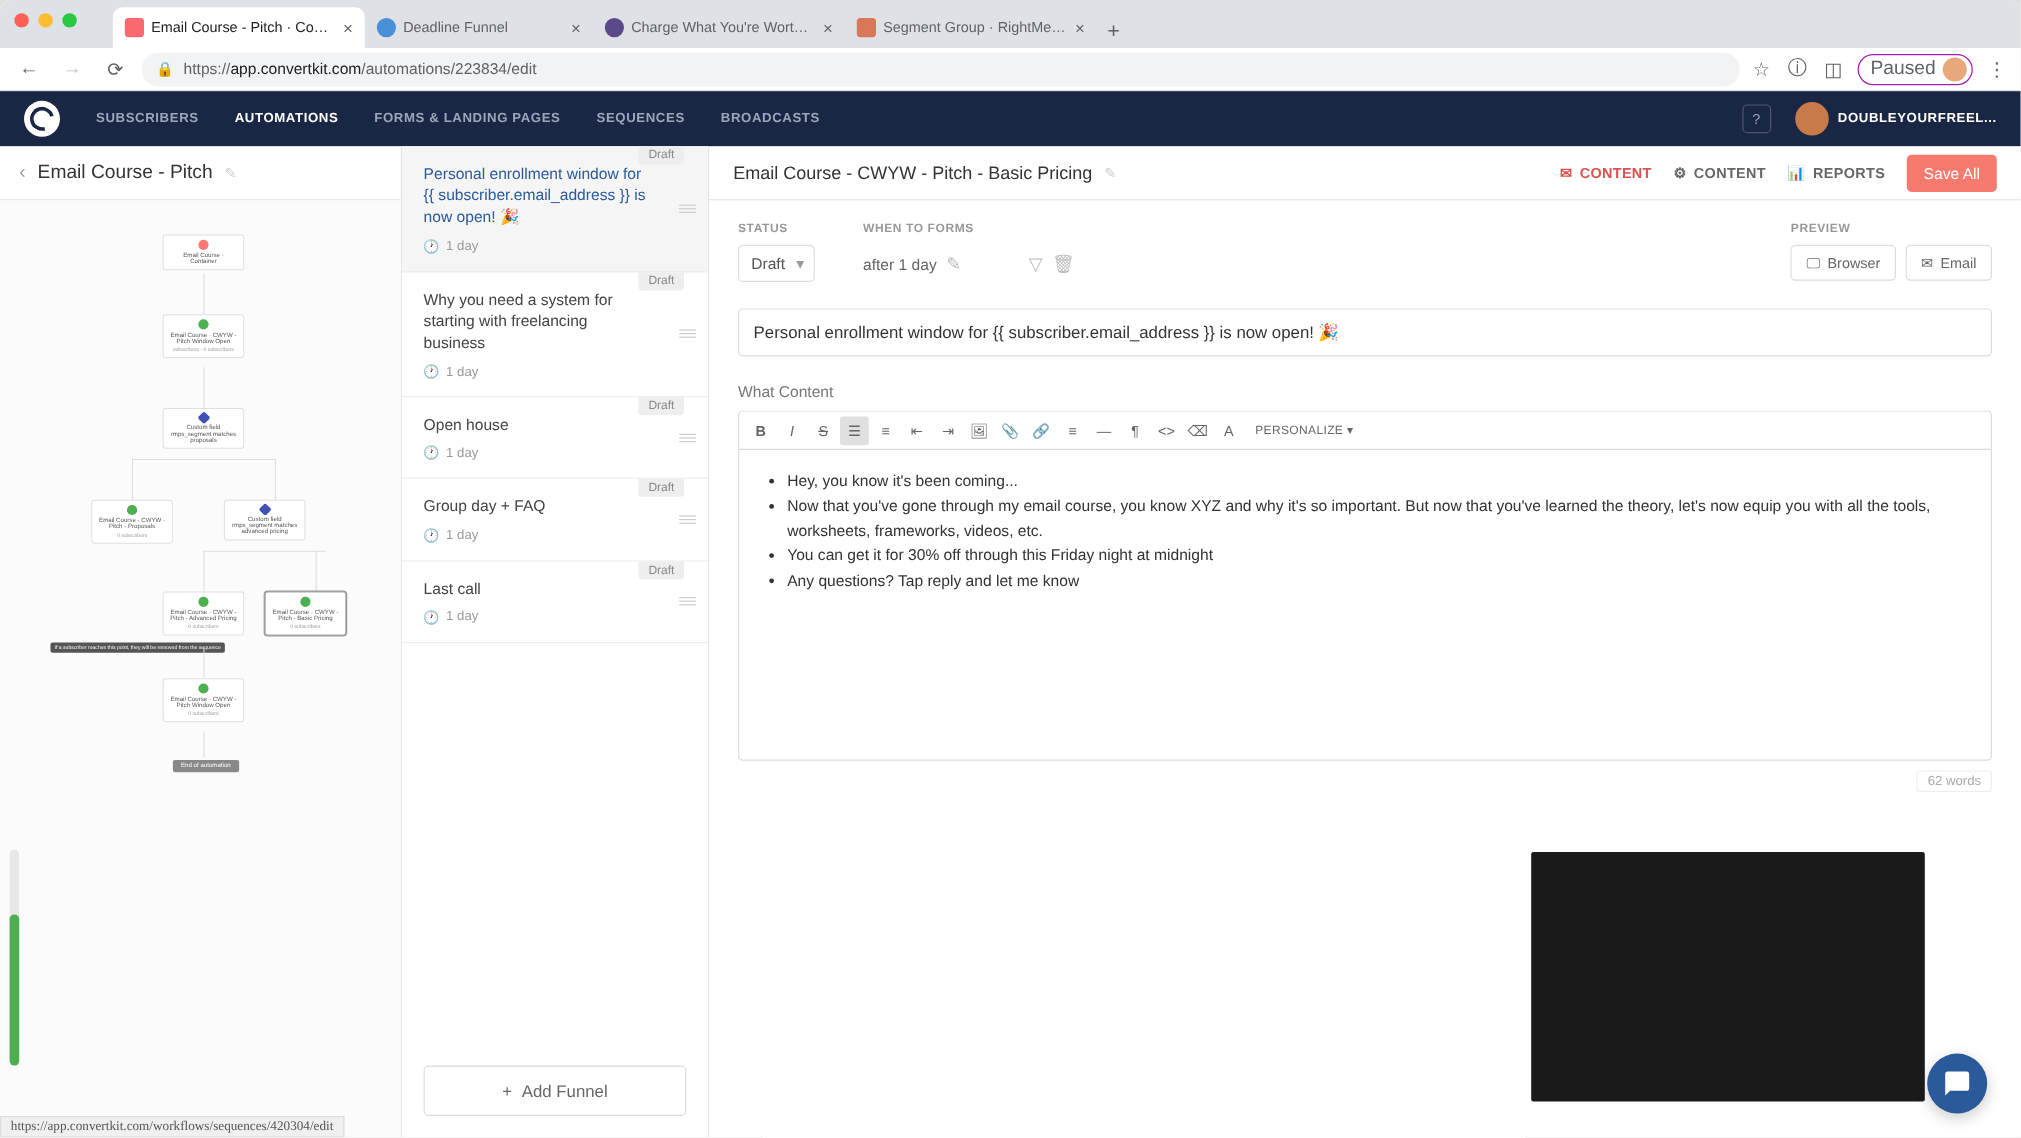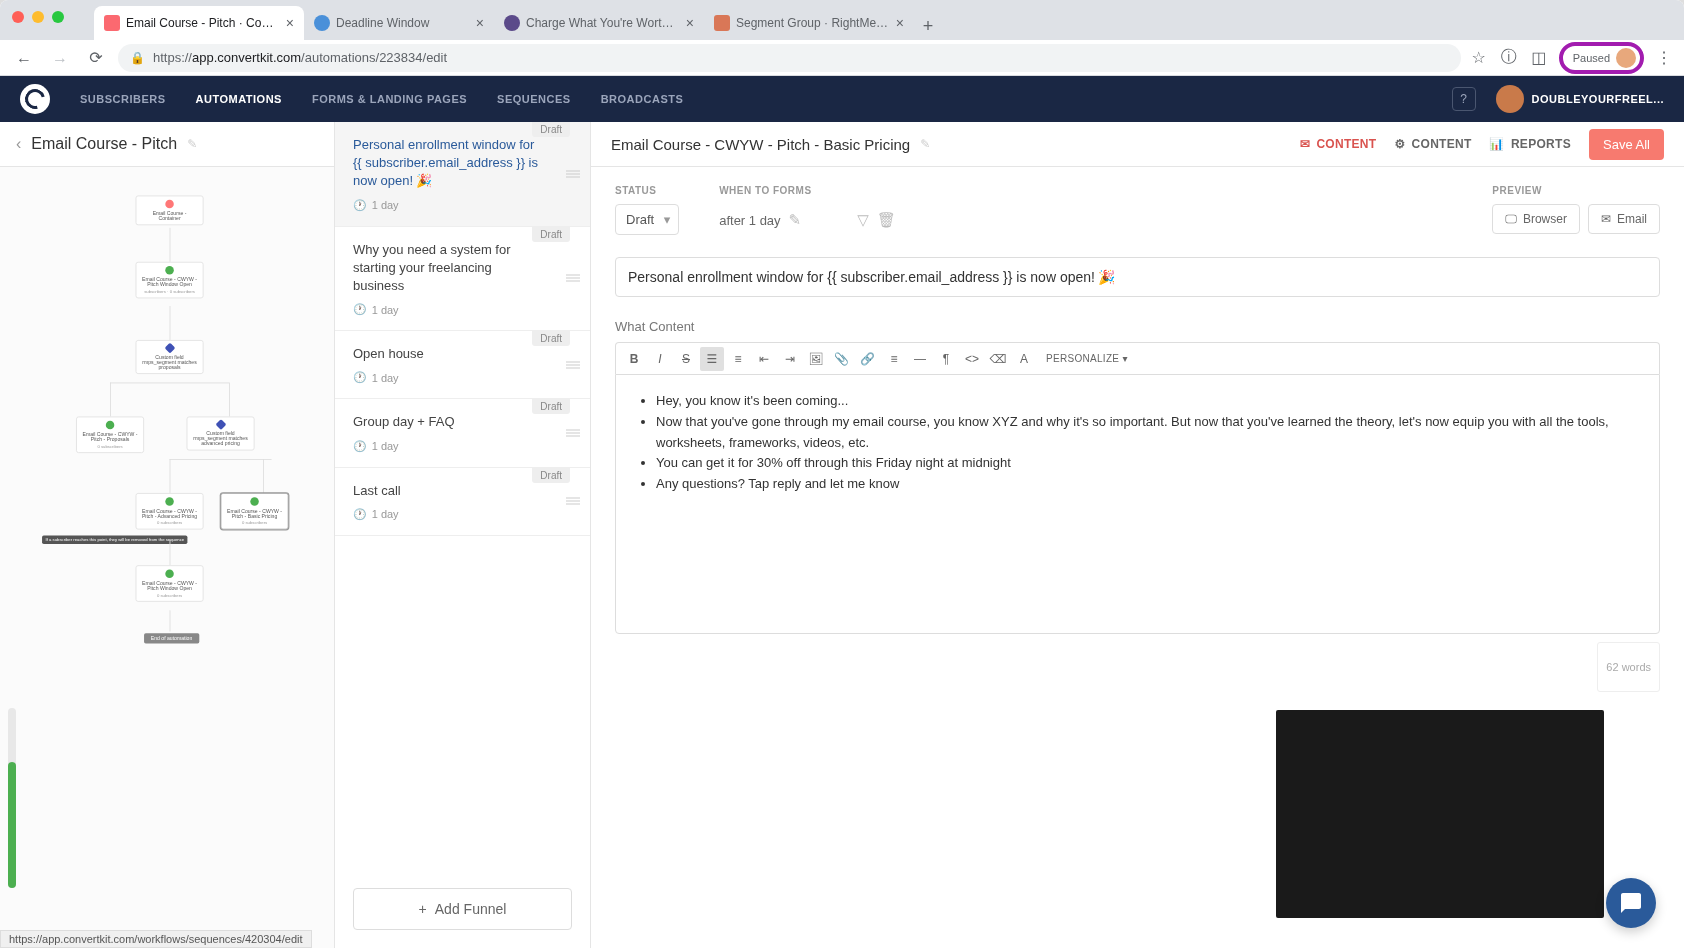--- a/index.html
+++ b/index.html
@@ -27,21 +27,21 @@
 
 .addressbar { height: 36px; background: #fff; display: flex; align-items: center; padding: 0 10px; gap: 8px; border-bottom: 1px solid #dadce0; }
 .nav-btn { width: 28px; height: 28px; display: flex; align-items: center; justify-content: center; color: #5f6368; cursor: pointer; font-size: 16px; }
 .nav-btn.disabled { color: #bdc1c6; }
 .url-bar { flex: 1; height: 28px; background: #f1f3f4; border-radius: 14px; display: flex; align-items: center; padding: 0 12px; color: #202124; font-size: 13px; gap: 8px; }
 .lock-icon { color: #5f6368; font-size: 12px; }
 .url-text { color: #5f6368; }
 .url-text .host { color: #202124; }
 .right-icons { display: flex; align-items: center; gap: 10px; }
 .chrome-icon { width: 20px; height: 20px; display: flex; align-items: center; justify-content: center; color: #5f6368; cursor: pointer; }
-.paused-pill { display: flex; align-items: center; gap: 6px; padding: 2px 4px 2px 10px; border: 4px solid #a21caf; border-radius: 16px; font-size: 11px; color: #5f6368; }
+.paused-pill { display: flex; align-items: center; gap: 6px; padding: 2px 4px 2px 10px; border: 1px solid #a21caf; border-radius: 16px; font-size: 16px; color: #5f6368; }
 .avatar-small { width: 20px; height: 20px; border-radius: 50%; background: #e8a87c; }
 
 
 .app { flex: 1; display: flex; flex-direction: column; background: #f7f7f7; }
 .app-header { height: 46px; background: #1a2744; display: flex; align-items: center; padding: 0 20px; color: #fff; }
 .logo { width: 30px; height: 30px; border-radius: 50%; background: #fff; display: flex; align-items: center; justify-content: center; margin-right: 30px; position: relative; }
 .logo::after { content: ''; width: 14px; height: 14px; border: 3px solid #1a2744; border-radius: 50%; border-right-color: transparent; transform: rotate(30deg); }
 .main-nav { display: flex; gap: 30px; }
 .main-nav a { color: #9ba5bb; font-size: 11px; font-weight: 600; letter-spacing: 0.5px; text-decoration: none; cursor: pointer; }
 .main-nav a.active { color: #fff; }
@@ -113,48 +113,48 @@
 .section-label { font-size: 13px; color: #777; margin-bottom: 8px; }
 .subject-input { width: 100%; border: 1px solid #ddd; border-radius: 4px; padding: 11px 12px; font-size: 14px; color: #333; }
 
 .content-section { margin-top: 22px; }
 .toolbar { border: 1px solid #ddd; border-bottom: none; border-radius: 4px 4px 0 0; display: flex; align-items: center; height: 32px; padding: 0 6px; gap: 2px; }
 .tb-btn { width: 24px; height: 24px; display: flex; align-items: center; justify-content: center; color: #666; font-size: 12px; cursor: pointer; border-radius: 2px; }
 .tb-btn.active { background: #e0e0e0; }
 .tb-personalize { font-size: 10px; color: #666; padding: 0 8px; cursor: pointer; letter-spacing: 0.3px; }
 .content-area { border: 1px solid #ddd; border-radius: 0 0 4px 4px; min-height: 260px; padding: 16px 20px; font-size: 13px; color: #333; line-height: 1.6; }
 .content-area ul { padding-left: 20px; }
-.word-count { text-align: right; font-size: 11px; color: #aaa; margin-top: 8px; border: 1px solid #eee; display: inline-block; float: right; padding: 18px 8px; border-radius: 3px; }
+.word-count { text-align: right; font-size: 11px; color: #aaa; margin-top: 8px; border: 1px solid #eee; display: inline-block; float: right; padding: 2px 8px; border-radius: 3px; }
 
 
 .webcam { position: absolute; right: 80px; bottom: 30px; width: 328px; height: 208px; background: #1a1a1a; border-radius: 2px; }
 .chat-bubble { position: absolute; right: 28px; bottom: 20px; width: 50px; height: 50px; border-radius: 50%; background: #2a5a9a; display: flex; align-items: center; justify-content: center; cursor: pointer; box-shadow: 0 4px 12px rgba(0,0,0,0.2); }
 .chat-bubble svg { fill: #fff; }
 
-.status-bar { position: absolute; bottom: 0; left: 0; background: #f0f0f0; border: 1px solid #ddd; font-size: 11px; color: #555; padding: 2px 8px; }
+.status-bar { position: absolute; bottom: 0; left: 0; background: #f0f0f0; border: 1px solid #ddd; font-size: 11px; color: #555; padding: 2px 8px; font-family: Liberation Serif, serif; }
 </style>
 </head>
 <body>
 
 <div class="browser-window">
   <div class="titlebar">
     <div class="traffic-lights">
       <div class="traffic-light tl-red"></div>
       <div class="traffic-light tl-yellow"></div>
       <div class="traffic-light tl-green"></div>
     </div>
     <div class="tabs" id="tabs">
         <div class="tab active">
           <span class="tab-favicon fav-ck"></span>
           <span class="tab-title">Email Course - Pitch · ConvertKit</span>
           <span class="tab-close">×</span>
         </div>
         <div class="tab">
           <span class="tab-favicon fav-df"></span>
-          <span class="tab-title">Deadline Window</span>
+          <span class="tab-title">Deadline Funnel</span>
           <span class="tab-close">×</span>
         </div>
         <div class="tab">
           <span class="tab-favicon fav-cw"></span>
           <span class="tab-title">Charge What You're Worth - A</span>
           <span class="tab-close">×</span>
         </div>
         <div class="tab">
           <span class="tab-favicon fav-rm"></span>
           <span class="tab-title">Segment Group · RightMessage</span>
@@ -280,21 +280,21 @@
                 <span>1 day</span>
               </div>
     <div class="drag-handle">
                 <span></span>
                 <span></span>
                 <span></span>
               </div>
   </div>
             <div class="email-item">
     <div class="draft-badge">Draft</div>
-    <div class="email-item-title">Why you need a system for starting your freelancing business</div>
+    <div class="email-item-title">Why you need a system for starting with freelancing business</div>
     <div class="email-item-meta">
                 <span class="clock-icon">🕐</span>
                 <span>1 day</span>
               </div>
     <div class="drag-handle">
                 <span></span>
                 <span></span>
                 <span></span>
               </div>
   </div>

